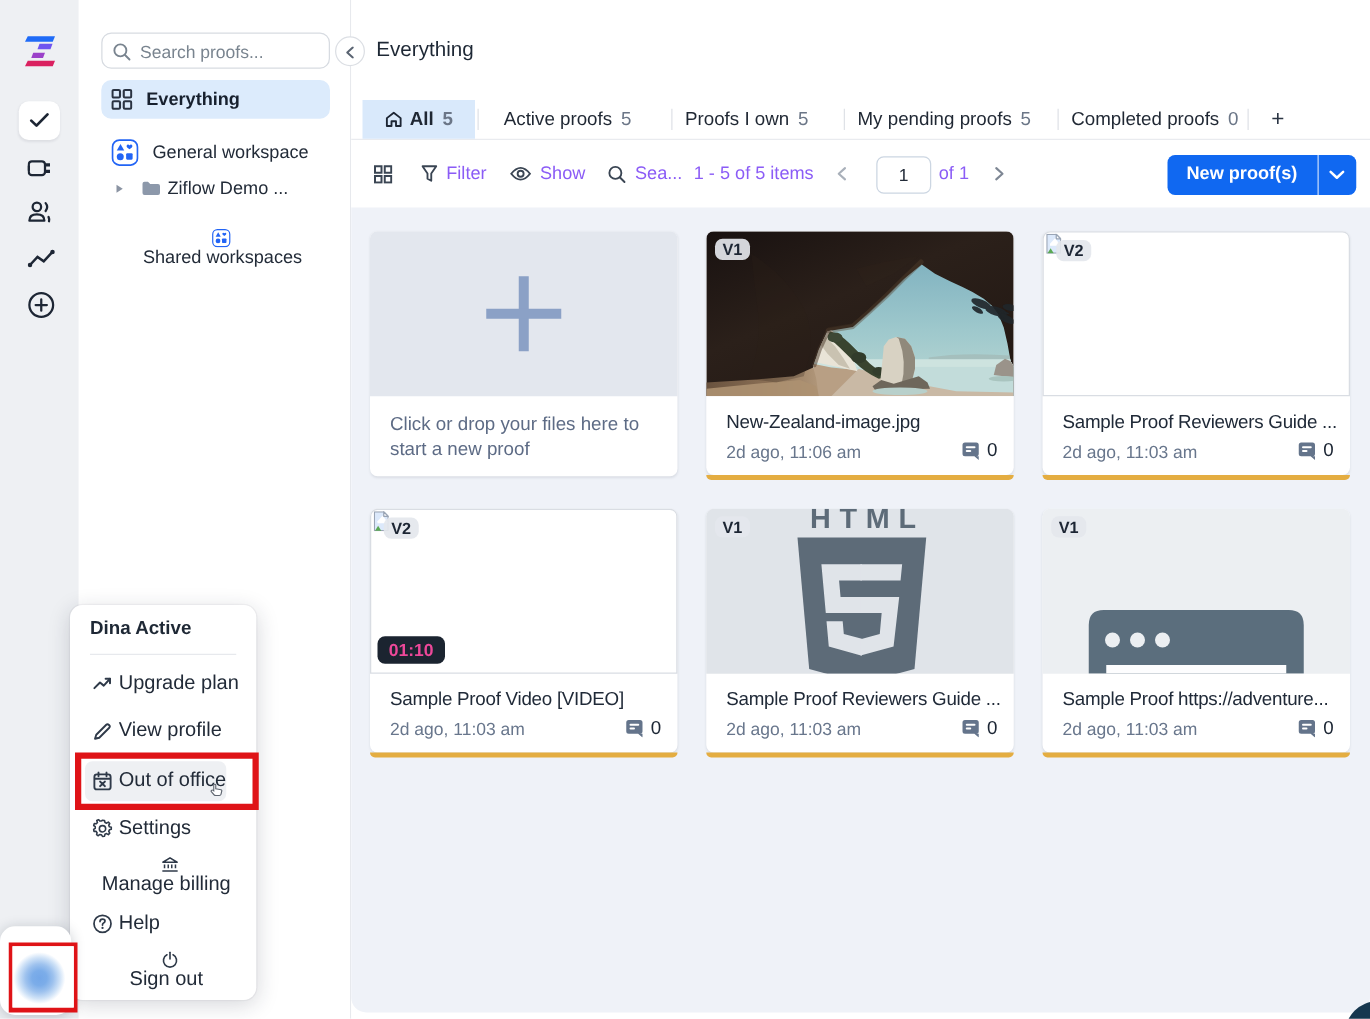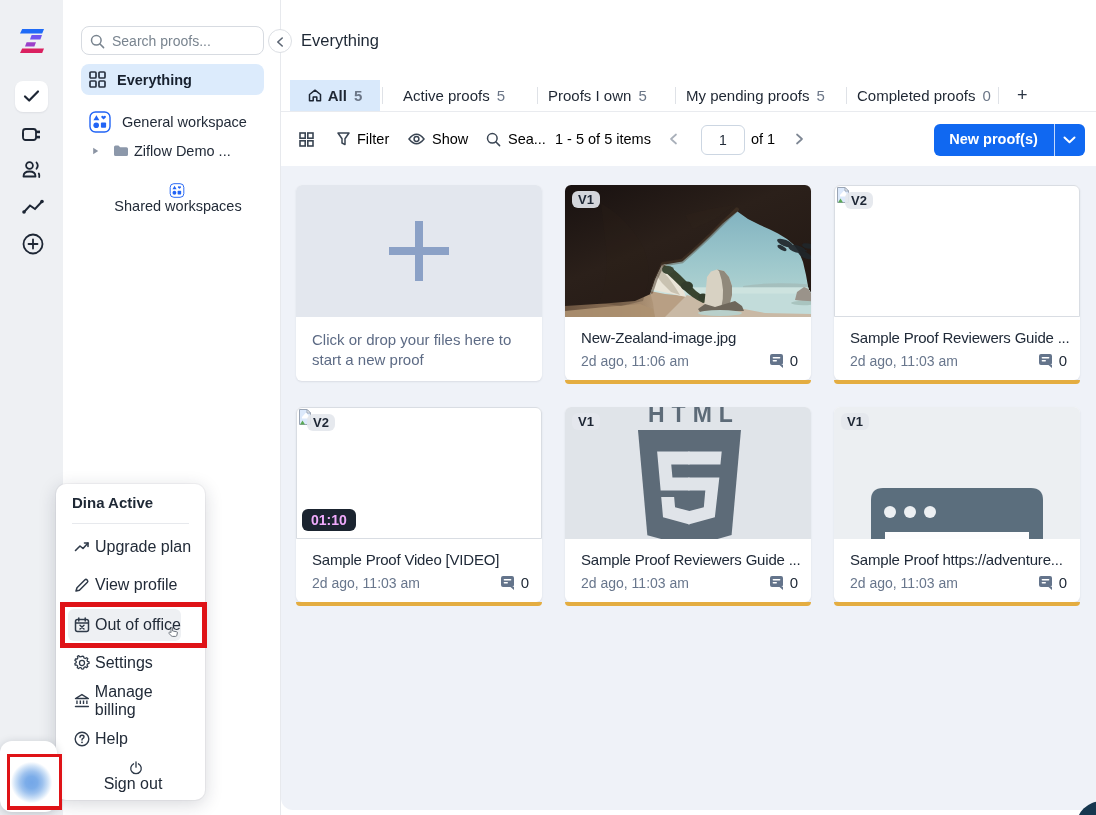--- a/index.html
+++ b/index.html
@@ -27,21 +27,21 @@
 
 
 #main { position:absolute; left:281px; top:0; width:815px; height:815px; background:#fff; }
 #pagetitle { position:absolute; left:20px; top:31px; font-size:16.5px; font-weight:500; color:#1e2835; }
 #tabs { position:absolute; left:0; top:80px; width:815px; height:32px; border-bottom:1px solid #e9ebef; font-size:15px; color:#1f2733; }
 .tab { position:absolute; top:0; height:31px; display:flex; align-items:center; }
 .tab .cnt { color:#6b7687; margin-left:7px; }
 .tabsep { position:absolute; top:7px; width:1px; height:17px; background:#dfe2e7; }
 #tab-all { left:9px; width:90px; background:#d9e9fb; justify-content:center; font-weight:700; }
 #toolbar { position:absolute; left:0; top:112px; width:815px; height:54px; background:#fff; }
-.tbitem { position:absolute; top:0; height:54px; display:flex; align-items:center; gap:7px; font-size:14.5px; color:#000000;text-align:right; }
+.tbitem { position:absolute; top:0; height:54px; display:flex; align-items:center; gap:7px; font-size:14.5px; color:#8b5cf6;text-align:right; }
 #pgbox { position:absolute; left:420px; top:13px; width:44px; height:30px; border:1px solid #ccd6e2; border-radius:6px; text-align:center; line-height:28px; font-size:14px; color:#222b38; background:#fff; }
 #newproof { position:absolute; left:653px; top:12px; width:151px; height:32px; background:#1068f1; border-radius:6px; color:#fff; font-size:14.5px; font-weight:700; }
 #newproof .txt { position:absolute; left:0; width:119px; text-align:center; top:7px; }
 #newproof .dvd { position:absolute; left:120px; top:0; width:1px; height:32px; background:rgba(255,255,255,.75); }
 #newproof svg { position:absolute; left:129px; top:12px; }
 
 #content { position:absolute; left:0; top:166px; width:815px; height:644px; background:#eff2f8; border-radius:0 0 12px 12px; }
 #chatbub { position:absolute; left:1076px; top:801px; width:52px; height:52px; border-radius:50%; background:#16374f; z-index:6; }
 
 
@@ -55,21 +55,21 @@
 .ybar { position:absolute; left:0; bottom:-4px; width:246px; height:4px; background:#e4ad41; border-radius:0 0 6px 6px; }
 .vbadge { position:absolute; left:7px; top:6px; padding:1px 6px; background:rgba(228,231,237,.92); border-radius:6px; font-size:13px; font-weight:700; color:#1d2634; }
 .brokenimg { position:absolute; left:3px; top:2px; }
 
 #card-upload .thumb { background:#e3e7ee; }
 #plus { position:absolute; left:93px; top:36px; width:60px; height:60px; }
 #plus:before { content:""; position:absolute; left:26px; top:0; width:8px; height:60px; background:#8ba1c6; }
 #plus:after { content:""; position:absolute; left:0; top:26px; width:60px; height:8px; background:#8ba1c6; }
 #uploadtxt { position:absolute; left:16px; top:145px; font-size:15px; color:#5d6b85; line-height:20px; }
 
-#timebadge { position:absolute; left:6px; top:102px; background:#1b2430; color:#f0abfc; font-size:14px; font-weight:700; padding:3px 9px; border-radius:6px; }
+#timebadge { position:absolute; left:6px; top:102px; background:#1b2430; color:#ec4899; font-size:14px; font-weight:700; padding:3px 9px; border-radius:6px; }
 
 
 #popup { position:absolute; left:56px; top:484px; width:149px; height:316px; background:#fff; border-radius:10px; box-shadow:0 4px 18px rgba(25,35,55,.18), 0 0 0 1px rgba(25,35,55,.04); z-index:10; }
 #popup .name { position:absolute; left:16px; top:10px; font-size:15px; font-weight:700; color:#1e2835; }
 #popup .sep { position:absolute; left:16px; top:39px; width:117px; height:1px; background:#e7e9ed; }
 .mitem { position:absolute; left:8px; width:133px; height:32px; display:flex; align-items:center; font-size:16px; color:#222b38; border-radius:6px; }
 .mitem svg { margin-left:10px; }
 .mitem .lbl { margin-left:5px; }
 #mi-ooo { background:#eef0f3; left:12px !important; width:113px; }
 #mi-ooo svg { margin-left:6px; }
@@ -446,21 +446,21 @@
           <path d="M6 8.2 L10 12 M10 8.2 L6 12" stroke="#2f3a49" stroke-width="1.4" stroke-linecap="round"></path>
         </svg>
       <span class="lbl">Out of office</span>
     </div>
     <div class="mitem" style="top:163px;">
       <svg width="16" height="16" viewBox="0 0 24 24">
           <path d="M12 1.8 L14.4 2.1 L15 4.5 L16.9 5.3 L19 4 L20.7 5.7 L19.5 7.8 L20.3 9.7 L22.6 10.3 L22.6 12.7 L20.3 13.3 L19.5 15.2 L20.7 17.3 L19 19 L16.9 17.8 L15 18.6 L14.4 20.9 L12 21.2 L10.6 19.1 L8.6 18.9 L6.9 20.4 L4.9 19 L5.5 16.7 L4.2 15.1 L1.8 15.1 L1.3 12.8 L3.3 11.5 L3.3 9.4 L1.4 8.1 L2.2 5.8 L4.6 6 L5.9 4.4 L5.1 2.1 L7.2 1 L8.8 2.8 L10.8 2.6 Z M12 8.2 A3.8 3.8 0 1 0 12 15.8 A3.8 3.8 0 1 0 12 8.2 Z" fill="none" stroke="#2f3a49" stroke-width="1.9" stroke-linejoin="round"></path>
         </svg>
       <span class="lbl">Settings</span>
     </div>
-    <div class="mitem" style="top:201px;">
+    <div class="mitem" style="top:201px;flex-direction:column;">
       <svg width="16" height="16" viewBox="0 0 16 16">
           <path d="M1.5 5.5 L8 1.5 L14.5 5.5 Z" fill="none" stroke="#2f3a49" stroke-width="1.4" stroke-linejoin="round"></path>
           <path d="M3 7.5 V11 M6.4 7.5 V11 M9.6 7.5 V11 M13 7.5 V11" stroke="#2f3a49" stroke-width="1.4"></path>
           <path d="M1.5 13.5 H14.5" stroke="#2f3a49" stroke-width="1.4" stroke-linecap="round"></path>
         </svg>
       <span class="lbl">Manage billing</span>
     </div>
     <div class="mitem" style="top:239px;">
       <svg width="16" height="16" viewBox="0 0 16 16">
           <circle cx="8" cy="8" r="6.8" fill="none" stroke="#2f3a49" stroke-width="1.4"></circle>

